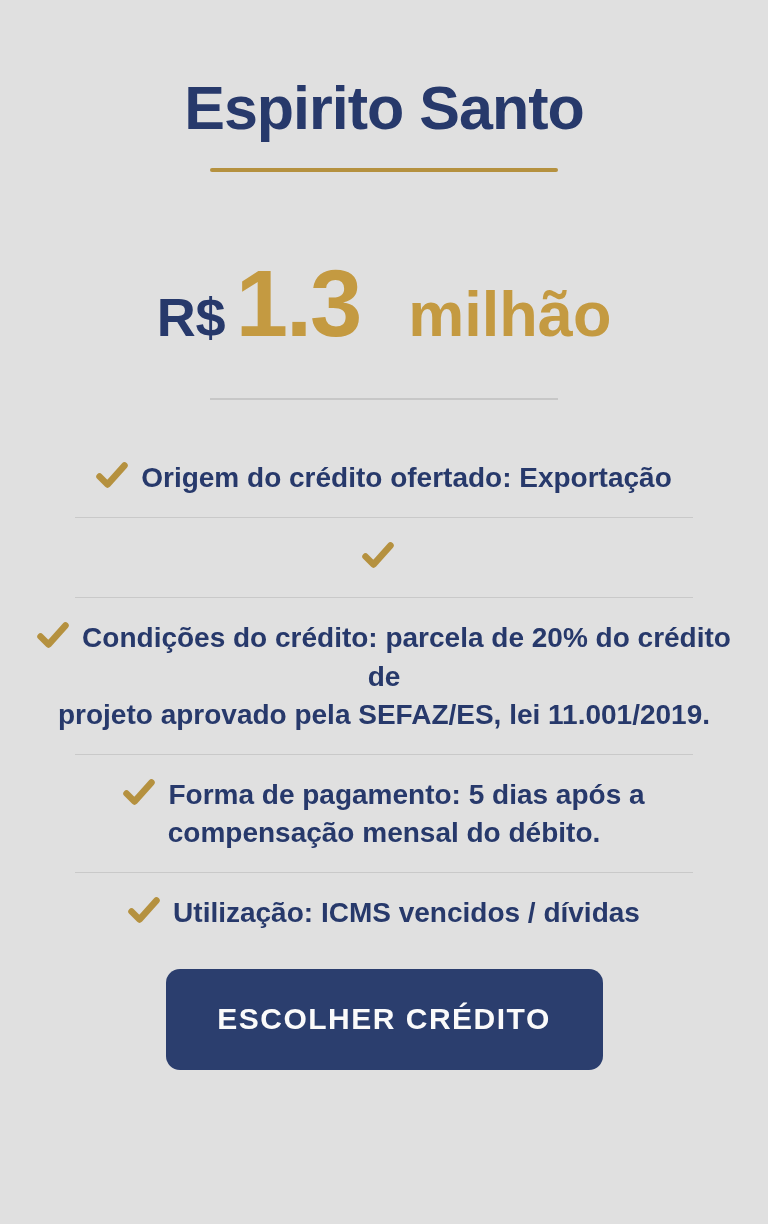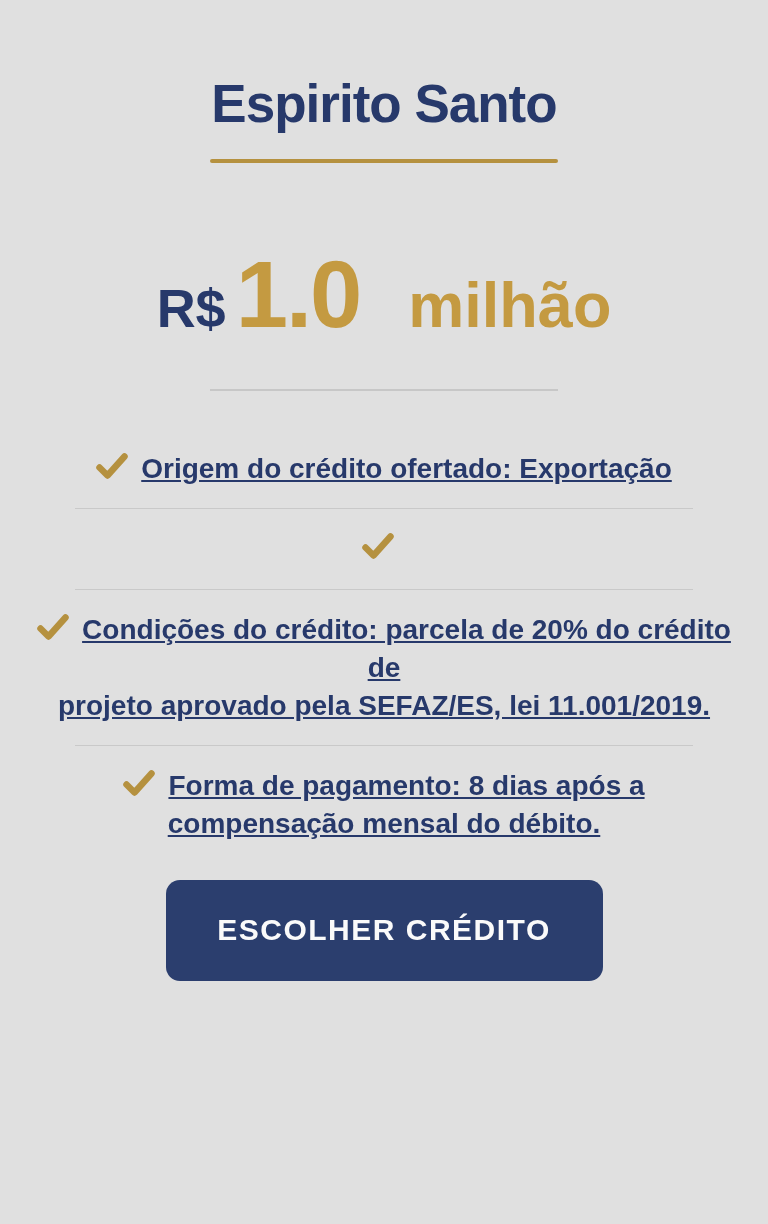--- a/index.html
+++ b/index.html
@@ -20,21 +20,21 @@
     font-family: "Liberation Sans", sans-serif;
     font-weight: bold;
     color: var(--navy);
     overflow: hidden;
   }
   .card { width: 768px; }
 
   h1.title {
     margin: 74px 0 0;
     text-align: center;
-    font-size: 53px;
+    font-size: 61px;
     line-height: 1.12;
     letter-spacing: -1px;
     color: var(--navy);
   }
 
   .gold-divider {
     width: 348px;
     height: 4px;
     background: var(--gold);
     margin: 26px auto 0;
@@ -76,21 +76,20 @@
     padding: 0;
     width: 714px;
   }
   ul.features li {
     position: relative;
     padding: 21px 0;
     text-align: center;
     font-size: 28px;
     line-height: 1.36;
     color: var(--navy);
-    text-decoration: underline;
   }
   ul.features li:not(:last-child)::after {
     content: "";
     position: absolute;
     left: 50%;
     bottom: 0;
     transform: translateX(-50%);
     width: 618px;
     height: 1px;
     background: var(--divider);
@@ -130,21 +129,21 @@
 <body>
 
 <main class="card">
 
   <h1 class="title">Espirito Santo</h1>
 
   <div class="gold-divider"></div>
 
   <div class="price">
     <span class="currency">R$</span>
-    <span class="amount">1.0</span>
+    <span class="amount">1.3</span>
     <span class="unit">milhão</span>
   </div>
 
   <div class="price-divider"></div>
 
   <ul class="features">
     <li>
       <svg class="check" viewBox="0 0 32 27">
           <path d="M3.5 14.5 L11.5 22.5 L28.5 3.5"></path>
         </svg><span class="feature-text">Origem do crédito ofertado: Exportação</span>
@@ -156,20 +155,25 @@
     </li>
     <li>
       <svg class="check" viewBox="0 0 32 27">
           <path d="M3.5 14.5 L11.5 22.5 L28.5 3.5"></path>
         </svg><span class="feature-text">Condições do crédito: parcela de 20% do crédito de
 projeto aprovado pela SEFAZ/ES, lei 11.001/2019.</span>
     </li>
     <li>
       <svg class="check" viewBox="0 0 32 27">
           <path d="M3.5 14.5 L11.5 22.5 L28.5 3.5"></path>
-        </svg><span class="feature-text">Forma de pagamento: 8 dias após a
+        </svg><span class="feature-text">Forma de pagamento: 5 dias após a
 compensação mensal do débito.</span>
+    </li>
+    <li>
+      <svg class="check" viewBox="0 0 32 27">
+          <path d="M3.5 14.5 L11.5 22.5 L28.5 3.5"></path>
+        </svg><span class="feature-text">Utilização: ICMS vencidos / dívidas</span>
     </li>
   </ul>
 
   <button class="cta">ESCOLHER CRÉDITO</button>
 
 </main>
 
 </body></html>

